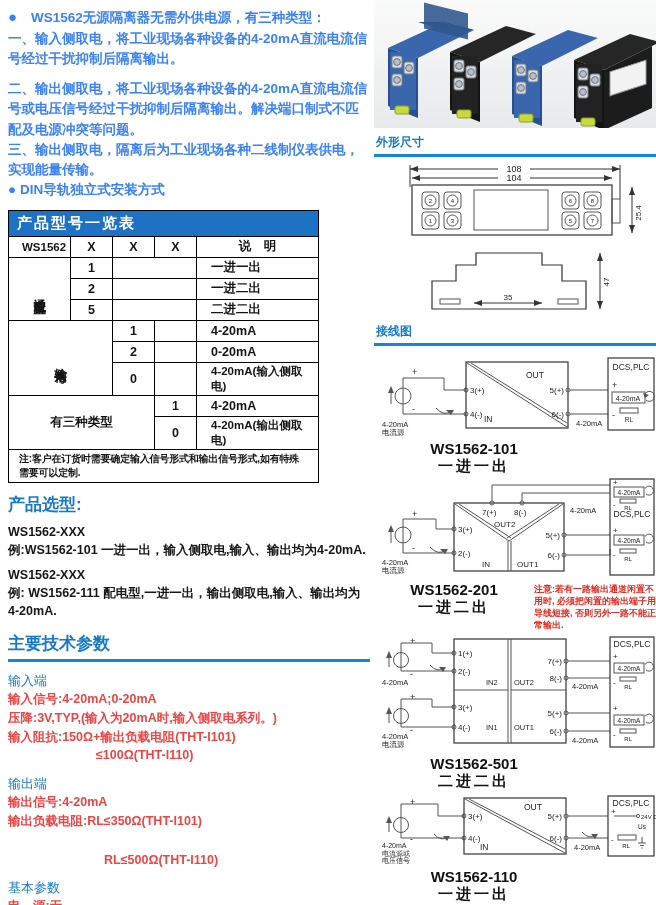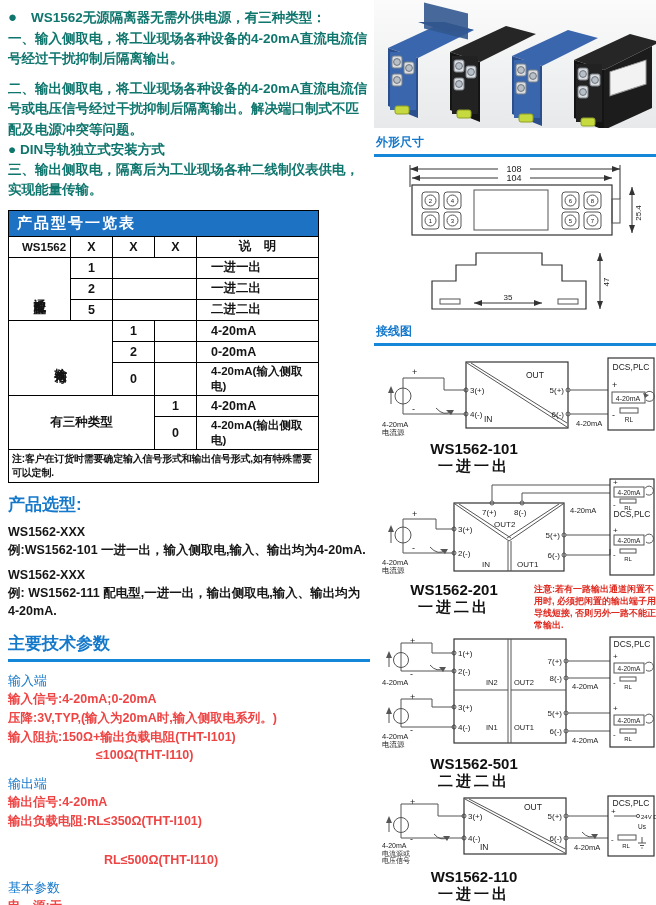--- a/index.html
+++ b/index.html
@@ -3,35 +3,35 @@
 <meta charset="utf-8">
 <style>
   * { margin:0; padding:0; box-sizing:border-box; }
   html,body { width:656px; height:905px; background:#fdfdfd; overflow:hidden;
     font-family:"Liberation Sans","DejaVu Sans",sans-serif; color:#111; }
   .page { position:relative; width:656px; height:905px; background:#fff; }
   .col-left { position:absolute; left:8px; top:6px; width:362px; }
   .col-right { position:absolute; left:374px; top:0; width:282px; }
 
   
-  .intro p { font-size:13.5px; font-weight:bold; line-height:1.5; color:#0f766e; }
+  .intro p { font-size:13.5px; font-weight:bold; line-height:1.5; color:#3b82f6; }
   .intro .lead { text-indent:0; }
   .intro .bullet { font-size:15px; margin-right:14px; }
   .intro .gap { margin-top:10px; }
 
   
   table.model { border-collapse:collapse; width:310px; margin-top:9px; table-layout:fixed; }
   table.model td { border:1.5px solid #000; font-size:12.5px; font-weight:bold;
      padding:1px 13px; height:21px; text-align:center; vertical-align:middle; color:#141414; }
   table.model .title-row td { background:#1e72c4; color:#fff; text-align:left;
      font-size:15px; letter-spacing:2px; padding:3px 8px; height:24px; }
   table.model .desc { text-align:left; padding-left:14px; }
   .vlabel { writing-mode:vertical-rl; text-orientation:upright; letter-spacing:1px;
      display:inline-block; line-height:1; font-size:12.5px; }
-  table.model .note td { font-size:10px; text-align:left; padding:2px 3px; letter-spacing:-0.2px; }
+  table.model .note td { font-size:10px; text-align:left; padding:2px 10px; letter-spacing:-0.2px; }
 
   
   .h-big { color:#1478cb; font-size:17px; font-weight:bold; margin-top:10px; }
   .h-rule { border-bottom:3px solid #1587d8; padding-bottom:4px; }
   .h-sub { color:#1478cb; font-size:13px; font-weight:normal; margin-top:10px; }
 
   .spec { font-size:12.5px; font-weight:bold; line-height:1.5; color:#ef4444; }
   .spec .indent1 { padding-left:88px; }
   .spec .indent2 { padding-left:96px;margin-top:20px; }
   .sel-line { font-size:12.5px; font-weight:bold; line-height:1.45; color:#161616; }
@@ -55,22 +55,22 @@
 </head>
 <body>
 
 <div class="page">
 
   <div class="col-left">
     <div class="intro">
       <p class="lead"><span class="bullet">●</span><span>WS1562无源隔离器无需外供电源，有三种类型：</span></p>
       <p>一、输入侧取电，将工业现场各种设备的4-20mA直流电流信号经过干扰抑制后隔离输出。</p>
       <p class="gap">二、输出侧取电，将工业现场各种设备的4-20mA直流电流信号或电压信号经过干扰抑制后隔离输出。解决端口制式不匹配及电源冲突等问题。</p>
+      <p>三、输出侧取电，隔离后为工业现场各种二线制仪表供电，实现能量传输。</p>
       <p>● DIN导轨独立式安装方式</p>
-      <p>三、输出侧取电，隔离后为工业现场各种二线制仪表供电，实现能量传输。</p>
     </div>
 
     <table class="model">
       <colgroup>
           <col style="width:62px">
           <col style="width:42px">
           <col style="width:42px">
           <col style="width:42px">
           <col style="width:122px">
         </colgroup>

